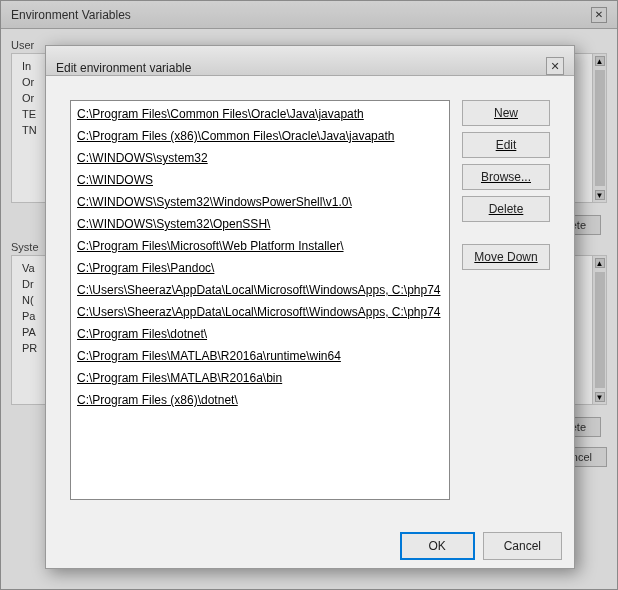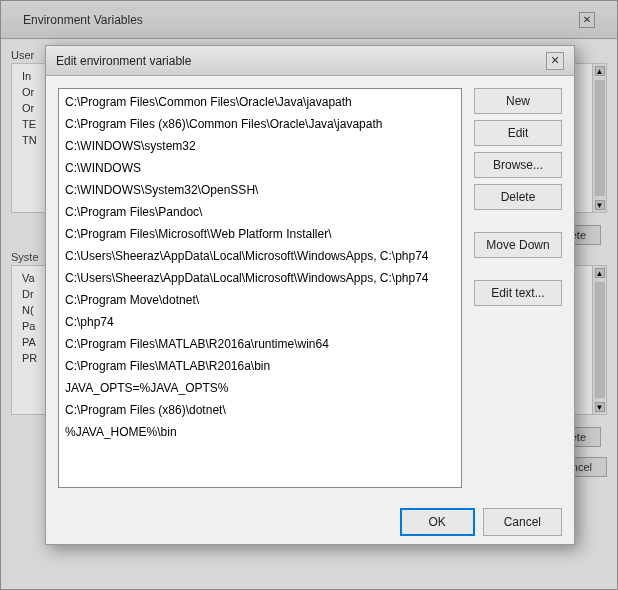--- a/index.html
+++ b/index.html
@@ -20,24 +20,24 @@
       width: 618px;
       height: 590px;
       background: #f0f0f0;
       border: 1px solid #999;
       box-shadow: 2px 2px 8px rgba(0,0,0,0.3);
     }
 
     .bg-titlebar {
       background: linear-gradient(to bottom, #e8e8e8, #d8d8d8);
       border-bottom: 1px solid #aaa;
-      height: 38px;
+      height: 28px;
       display: flex;
       align-items: center;
-      padding: 0 22px;
+      padding: 0 10px;
       justify-content: space-between;
     }
 
     .bg-titlebar-title {
       font-size: 12px;
       color: #333;
     }
 
     .bg-titlebar-close {
       width: 16px; height: 16px;
@@ -101,21 +101,21 @@
       background: #f0f0f0;
       border: 1px solid #999;
       box-shadow: 4px 4px 16px rgba(0,0,0,0.4);
     }
 
     .modal-titlebar {
       background: linear-gradient(to bottom, #e8e8e8, #d0d0d0);
       border-bottom: 1px solid #aaa;
       height: 30px;
       display: flex;
-      align-items: center;
+      align-items: flex-end;
       padding: 0 10px;
       justify-content: space-between;
     }
 
     .modal-title {
       font-size: 12px;
       color: #222;
       font-weight: normal;
     }
 
@@ -123,23 +123,24 @@
       width: 18px; height: 18px;
       background: #e0e0e0;
       border: 1px solid #999;
       display: flex; align-items: center; justify-content: center;
       font-size: 11px;
       cursor: pointer;
       color: #333;
     }
 
     .modal-body {
-      padding: 12px;
+      padding: 24px;
       display: flex;
       gap: 12px;
+      text-decoration: underline;
     }
 
     
     .list-container {
       flex: 1;
       border: 1px solid #888;
       background: white;
       height: 400px;
       overflow: hidden;
       position: relative;
@@ -303,44 +304,41 @@
   </div>
 
   <div class="modal-body">
 
     <div class="list-container">
       <div class="list-inner" id="path-list">
       <div class="list-item">C:\Program Files\Common Files\Oracle\Java\javapath</div>
           <div class="list-item">C:\Program Files (x86)\Common Files\Oracle\Java\javapath</div>
           <div class="list-item">C:\WINDOWS\system32</div>
           <div class="list-item">C:\WINDOWS</div>
+          <div class="list-item">C:\WINDOWS\System32\WindowsPowerShell\v1.0\</div>
           <div class="list-item">C:\WINDOWS\System32\OpenSSH\</div>
+          <div class="list-item">C:\Program Files\Microsoft\Web Platform Installer\</div>
           <div class="list-item">C:\Program Files\Pandoc\</div>
-          <div class="list-item">C:\Program Files\Microsoft\Web Platform Installer\</div>
           <div class="list-item">C:\Users\Sheeraz\AppData\Local\Microsoft\WindowsApps, C:\php74</div>
           <div class="list-item">C:\Users\Sheeraz\AppData\Local\Microsoft\WindowsApps, C:\php74</div>
-          <div class="list-item">C:\Program Move\dotnet\</div>
-          <div class="list-item">C:\php74</div>
+          <div class="list-item">C:\Program Files\dotnet\</div>
           <div class="list-item">C:\Program Files\MATLAB\R2016a\runtime\win64</div>
           <div class="list-item">C:\Program Files\MATLAB\R2016a\bin</div>
-          <div class="list-item">JAVA_OPTS=%JAVA_OPTS%</div>
           <div class="list-item">C:\Program Files (x86)\dotnet\</div>
-          <div class="list-item">%JAVA_HOME%\bin</div>
         </div>
     </div>
 
     <div class="buttons-panel">
       <button class="action-btn">New</button>
       <button class="action-btn">Edit</button>
       <button class="action-btn">Browse...</button>
       <button class="action-btn">Delete</button>
       <div class="btn-spacer"></div>
       <button class="action-btn">Move Down</button>
       <div class="btn-spacer"></div>
-      <button class="action-btn">Edit text...</button>
     </div>
   </div>
 
   <div class="modal-footer">
     <button class="footer-btn default">OK</button>
     <button class="footer-btn">Cancel</button>
   </div>
 </div>
 
 </body></html>

